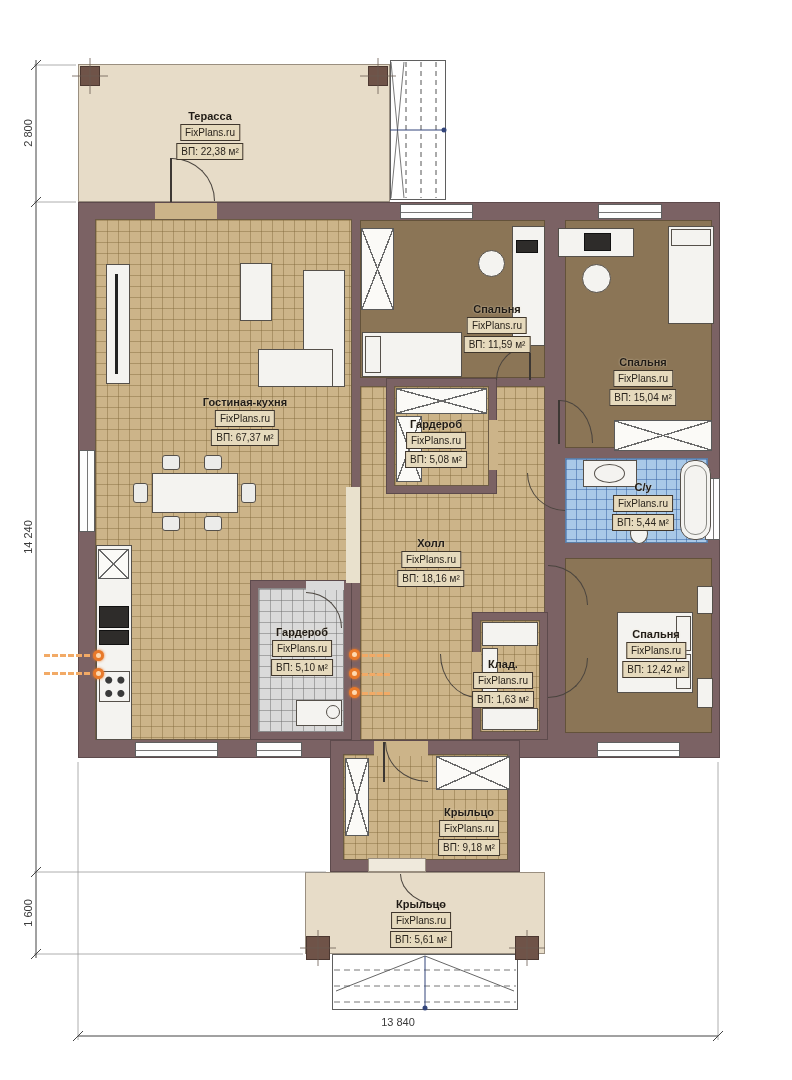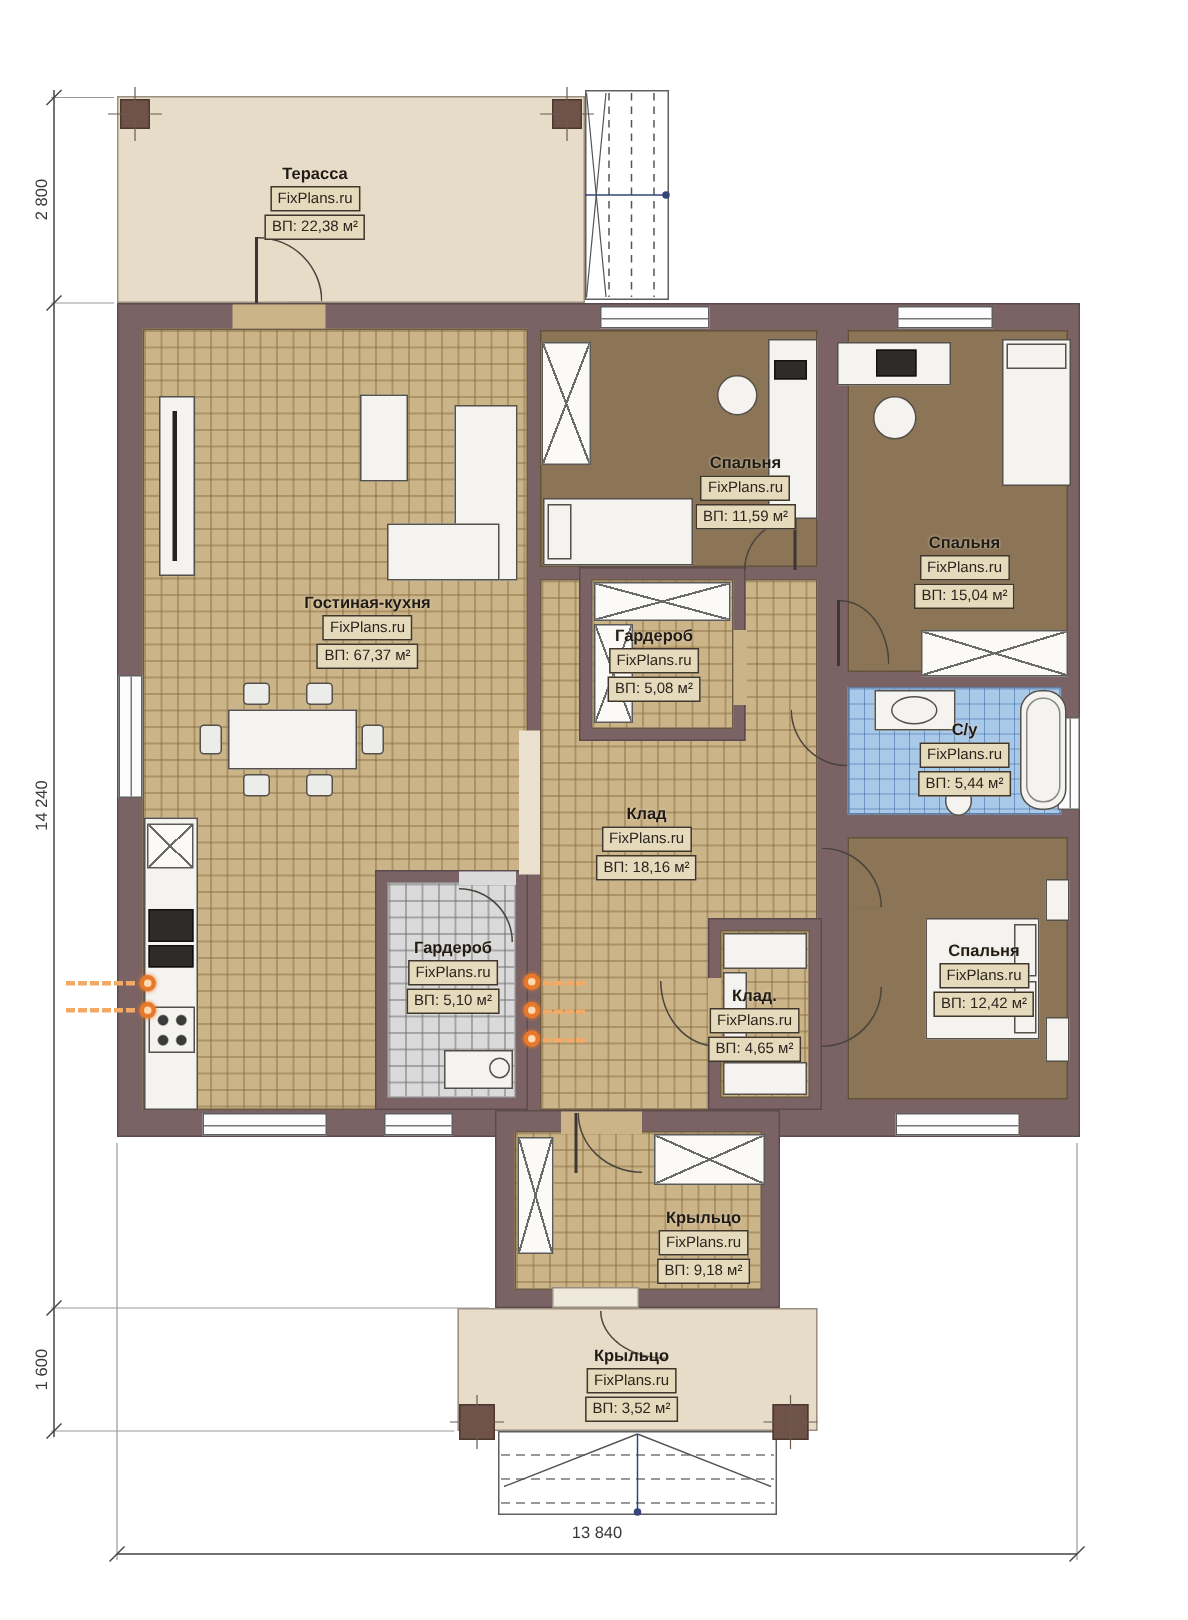--- a/index.html
+++ b/index.html
@@ -269,43 +269,43 @@
     <div class="rl-name">Гардероб</div>
     <div class="rl-box">FixPlans.ru</div>
     <div class="rl-box">ВП: 5,08 м²</div>
   </div>
   <div class="room-label" style="left:643px;top:481px">
     <div class="rl-name">С/у</div>
     <div class="rl-box">FixPlans.ru</div>
     <div class="rl-box">ВП: 5,44 м²</div>
   </div>
   <div class="room-label" style="left:431px;top:537px">
-    <div class="rl-name">Клад</div>
+    <div class="rl-name">Холл</div>
     <div class="rl-box">FixPlans.ru</div>
     <div class="rl-box">ВП: 18,16 м²</div>
   </div>
   <div class="room-label" style="left:302px;top:626px">
     <div class="rl-name">Гардероб</div>
     <div class="rl-box">FixPlans.ru</div>
     <div class="rl-box">ВП: 5,10 м²</div>
   </div>
   <div class="room-label" style="left:503px;top:658px">
     <div class="rl-name">Клад.</div>
     <div class="rl-box">FixPlans.ru</div>
-    <div class="rl-box">ВП: 4,65 м²</div>
+    <div class="rl-box">ВП: 1,63 м²</div>
   </div>
   <div class="room-label" style="left:656px;top:628px">
     <div class="rl-name">Спальня</div>
     <div class="rl-box">FixPlans.ru</div>
     <div class="rl-box">ВП: 12,42 м²</div>
   </div>
   <div class="room-label" style="left:469px;top:806px">
     <div class="rl-name">Крыльцо</div>
     <div class="rl-box">FixPlans.ru</div>
     <div class="rl-box">ВП: 9,18 м²</div>
   </div>
   <div class="room-label" style="left:421px;top:898px">
     <div class="rl-name">Крыльцо</div>
     <div class="rl-box">FixPlans.ru</div>
-    <div class="rl-box">ВП: 3,52 м²</div>
+    <div class="rl-box">ВП: 5,61 м²</div>
   </div>
 
 </div>
 
 </body></html>

